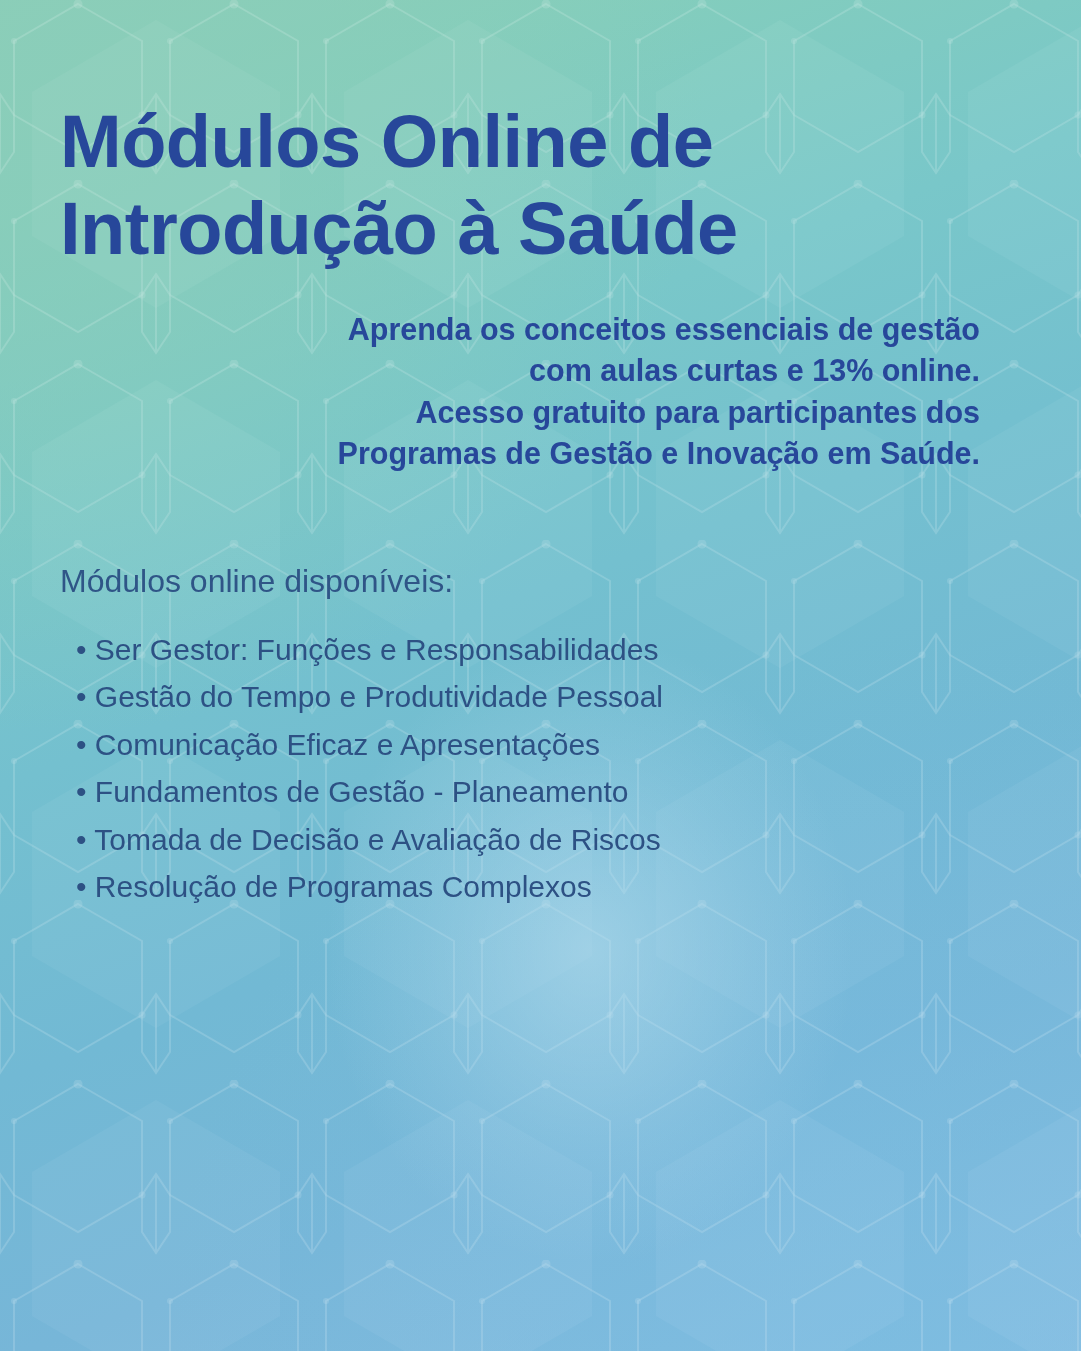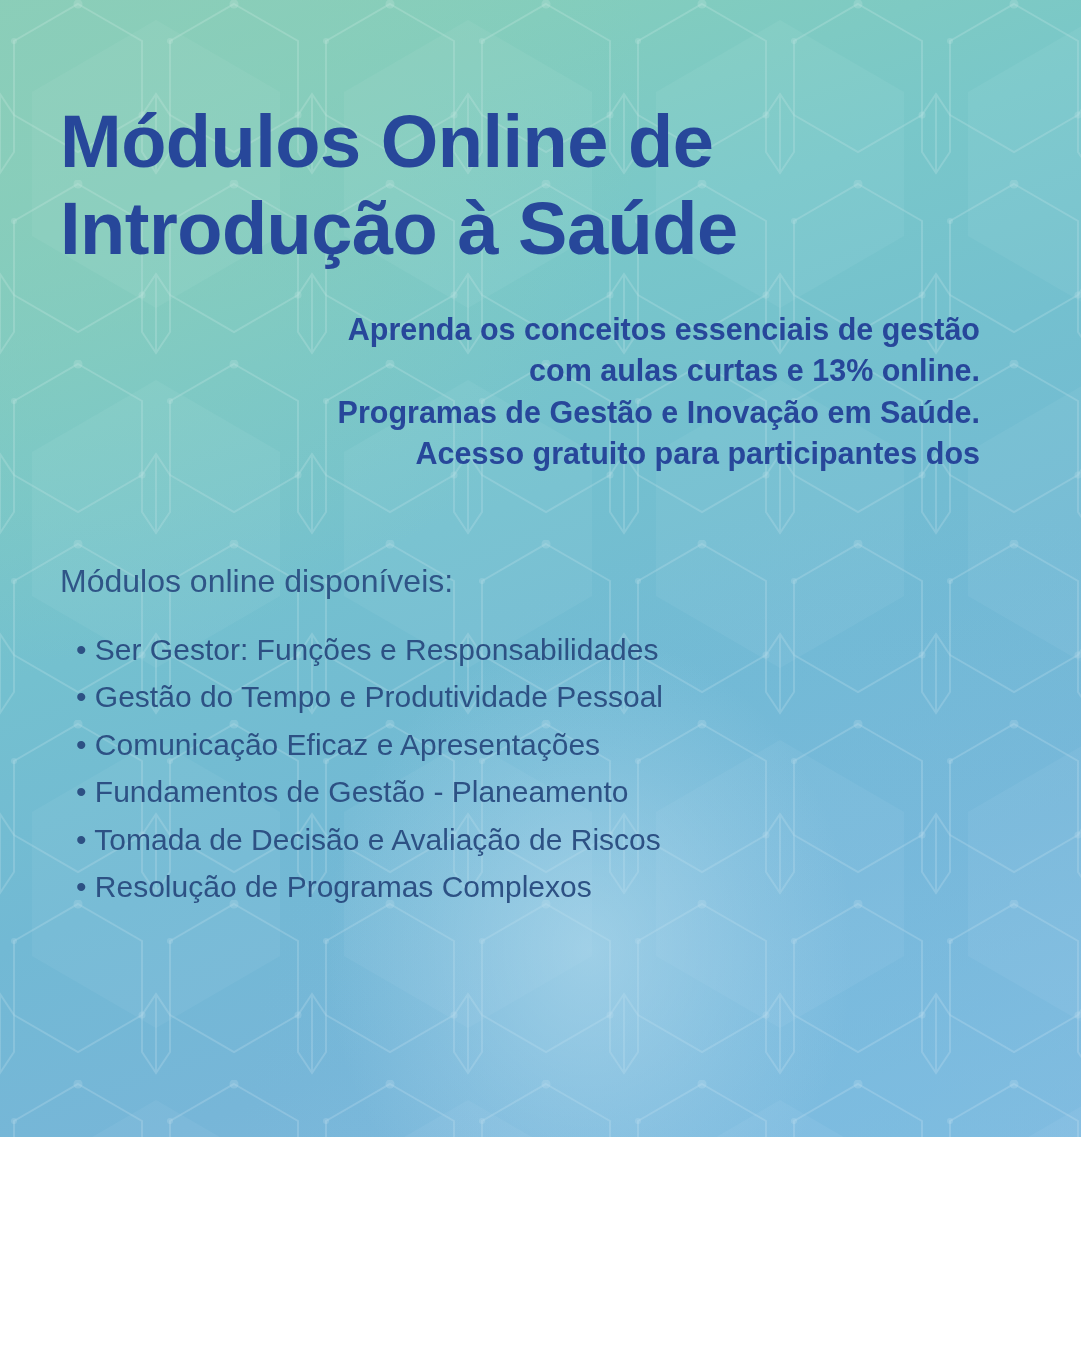--- a/index.html
+++ b/index.html
@@ -9,21 +9,21 @@
   body {
     width: 1081px;
     height: 1351px;
     font-family: "Liberation Sans", sans-serif;
     overflow: hidden;
   }
 
   #poster {
     position: relative;
     width: 1081px;
-    height: 1137px;
+    height: 1351px;
     overflow: hidden;
     background:
       radial-gradient(circle at 82% 100%, rgba(120,190,225,0.55) 0%, rgba(120,190,225,0) 45%),
       radial-gradient(circle at 5% 6%, rgba(138,205,186,0.85) 0%, rgba(138,205,186,0) 40%),
       linear-gradient(160deg, #8ed0b4 0%, #83cdbd 14%, #79c7c9 30%, #74c0cf 45%, #72b9d4 62%, #77b6d8 78%, #86bbe0 100%);
   }
 
   #hexlayer {
     position: absolute;
     inset: 0;
@@ -152,22 +152,22 @@
   <div id="content">
 
     <h1 class="title">
       <span class="line">Módulos Online de</span>
       <span class="line">Introdução à Saúde</span>
     </h1>
 
     <p class="subtitle">
       <span class="line">Aprenda os conceitos essenciais de gestão</span>
       <span class="line">com aulas curtas e 13% online.</span>
+      <span class="line">Acesso gratuito para participantes dos</span>
       <span class="line">Programas de Gestão e Inovação em Saúde.</span>
-      <span class="line">Acesso gratuito para participantes dos</span>
     </p>
 
     <div class="section" id="modules-section">
       <p class="section-heading">Módulos online disponíveis:</p>
       <ul class="section-list">
         <li>• Ser Gestor: Funções e Responsabilidades</li>
         <li>• Gestão do Tempo e Produtividade Pessoal</li>
         <li>• Comunicação Eficaz e Apresentações</li>
         <li>• Fundamentos de Gestão - Planeamento</li>
         <li>• Tomada de Decisão e Avaliação de Riscos</li>

